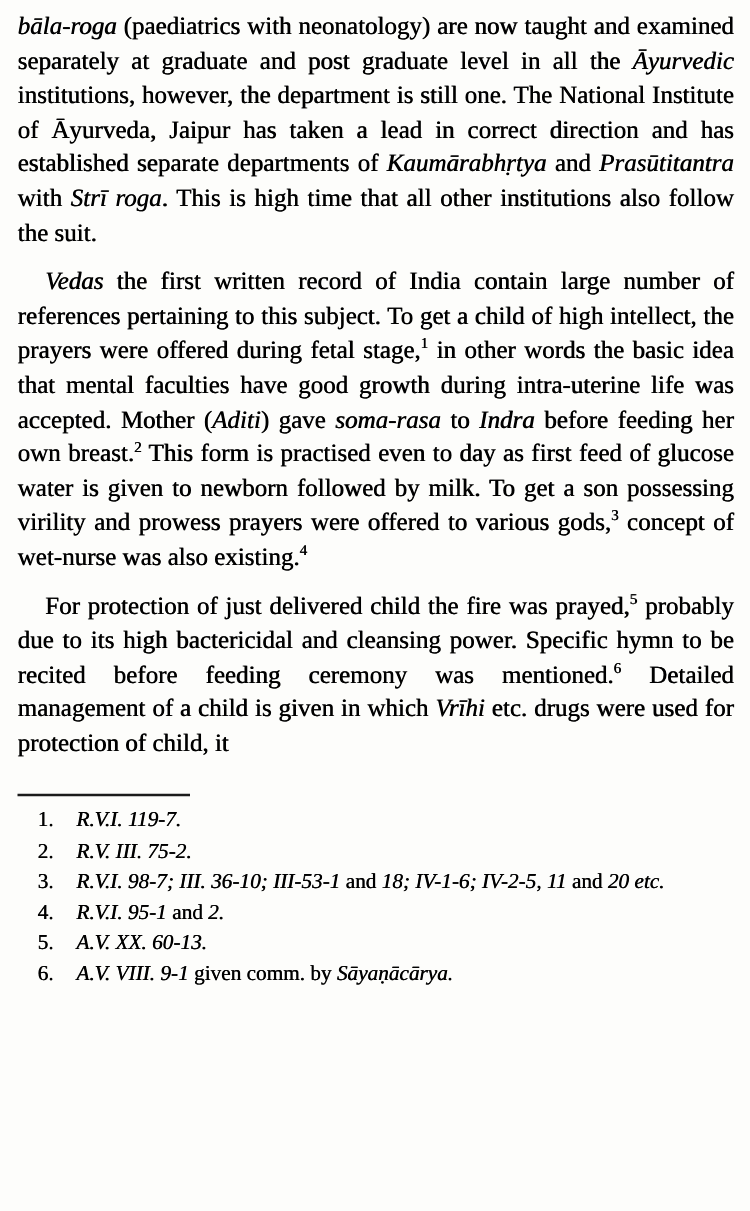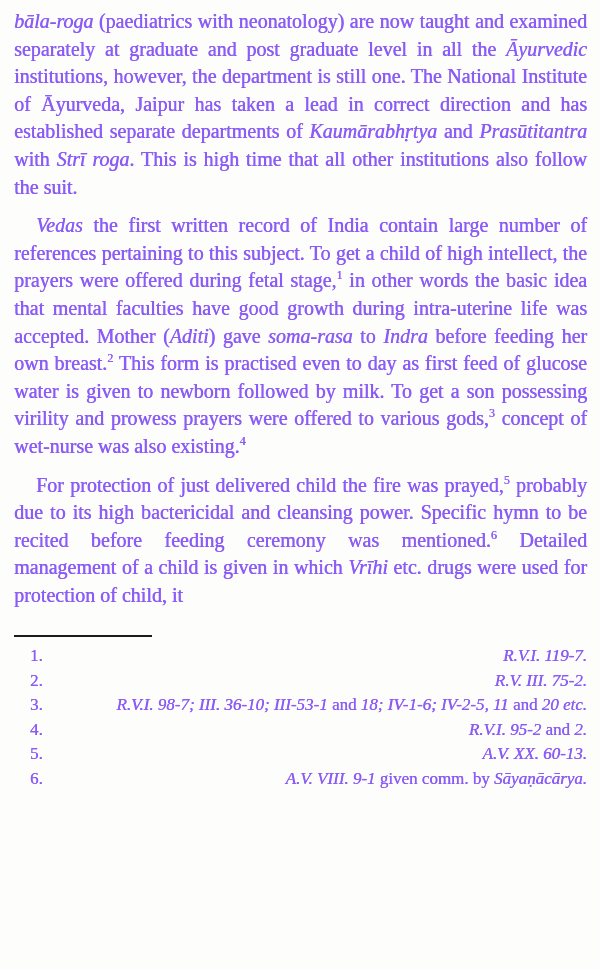--- a/index.html
+++ b/index.html
@@ -6,21 +6,21 @@
   body {
     width: 600px; height: 969px;
     background: #fdfdfb;
     overflow: hidden;
     font-family: "Liberation Serif", "DejaVu Serif", serif;
   }
   .page {
     box-sizing: border-box;
     width: 600px; height: 969px;
     padding: 8px 13px 0 14px;
-    color: #8b5cf6;
+    color: #000000;
     overflow: hidden;
   }
   .body-text p {
     margin: 0 0 11px 0;
     font-size: 20px;
     line-height: 27.6px;
     text-align: justify;
     text-shadow: 0.45px 0 0 currentColor;
   }
   .body-text p.indent { text-indent: 22px; }
@@ -43,21 +43,21 @@
     font-size: 17px;
     line-height: 24.5px;
     text-shadow: 0.35px 0 0 currentColor;
   }
   ol.fn-list li {
     display: flex;
     align-items: flex-start;
     margin-left: 16px;
   }
   .fn-num { flex: 0 0 31px; font-style: normal; }
-  .fn-text { flex: 1; text-align: right; }
+  .fn-text { flex: 1; }
 </style>
 </head>
 <body>
 
 <div class="page">
   <div class="body-text">
       <p class=""><span class="it">bāla-roga</span><span> (paediatrics with neonatology) are now taught and examined separately at graduate and post graduate level in all the </span><span class="it">Āyurvedic</span><span> institutions, however, the department is still one. The National Institute of Āyurveda, Jaipur has taken a lead in correct direction and has established separate departments of </span><span class="it">Kaumārabhṛtya</span><span> and </span><span class="it">Prasūtitantra</span><span> with </span><span class="it">Strī roga</span><span>. This is high time that all other institutions also follow the suit.</span></p>
       <p class="indent"><span class="it">Vedas</span><span> the first written record of India contain large number of references pertaining to this subject. To get a child of high intellect, the prayers were offered during fetal stage,</span><span class="sup">1</span><span> in other words the basic idea that mental faculties have good growth during intra-uterine life was accepted. Mother (</span><span class="it">Aditi</span><span>) gave </span><span class="it">soma-rasa</span><span> to </span><span class="it">Indra</span><span> before feeding her own breast.</span><span class="sup">2</span><span> This form is practised even to day as first feed of glucose water is given to newborn followed by milk. To get a son possessing virility and prowess prayers were offered to various gods,</span><span class="sup">3</span><span> concept of wet-nurse was also existing.</span><span class="sup">4</span></p>
       <p class="indent"><span>For protection of just delivered child the fire was prayed,</span><span class="sup">5</span><span> probably due to its high bactericidal and cleansing power. Specific hymn to be recited before feeding ceremony was mentioned.</span><span class="sup">6</span><span> Detailed management of a child is given in which </span><span class="it">Vrīhi</span><span> etc. drugs were used for protection of child, it</span></p>
     </div>
@@ -72,21 +72,21 @@
         <li>
           <span class="fn-num">2.</span>
           <span class="fn-text"><span class="it">R.V. III. 75-2.</span></span>
         </li>
         <li>
           <span class="fn-num">3.</span>
           <span class="fn-text"><span class="it">R.V.I. 98-7; III. 36-10; III-53-1</span><span> and </span><span class="it">18; IV-1-6; IV-2-5, 11</span><span> and </span><span class="it">20 etc.</span></span>
         </li>
         <li>
           <span class="fn-num">4.</span>
-          <span class="fn-text"><span class="it">R.V.I. 95-2</span><span> and </span><span class="it">2.</span></span>
+          <span class="fn-text"><span class="it">R.V.I. 95-1</span><span> and </span><span class="it">2.</span></span>
         </li>
         <li>
           <span class="fn-num">5.</span>
           <span class="fn-text"><span class="it">A.V. XX. 60-13.</span></span>
         </li>
         <li>
           <span class="fn-num">6.</span>
           <span class="fn-text"><span class="it">A.V. VIII. 9-1</span><span> given comm. by </span><span class="it">Sāyaṇācārya.</span></span>
         </li>
       </ol>

